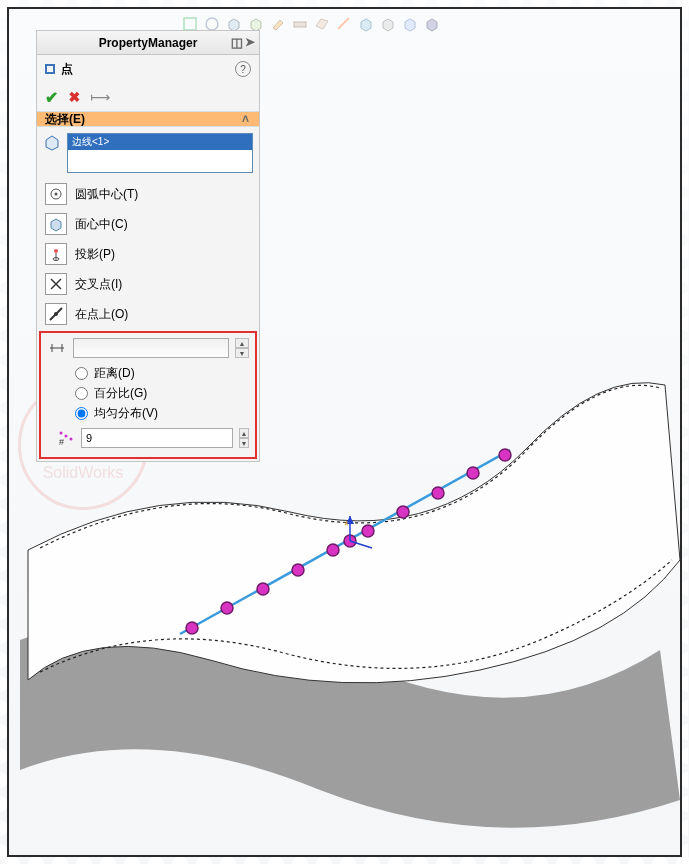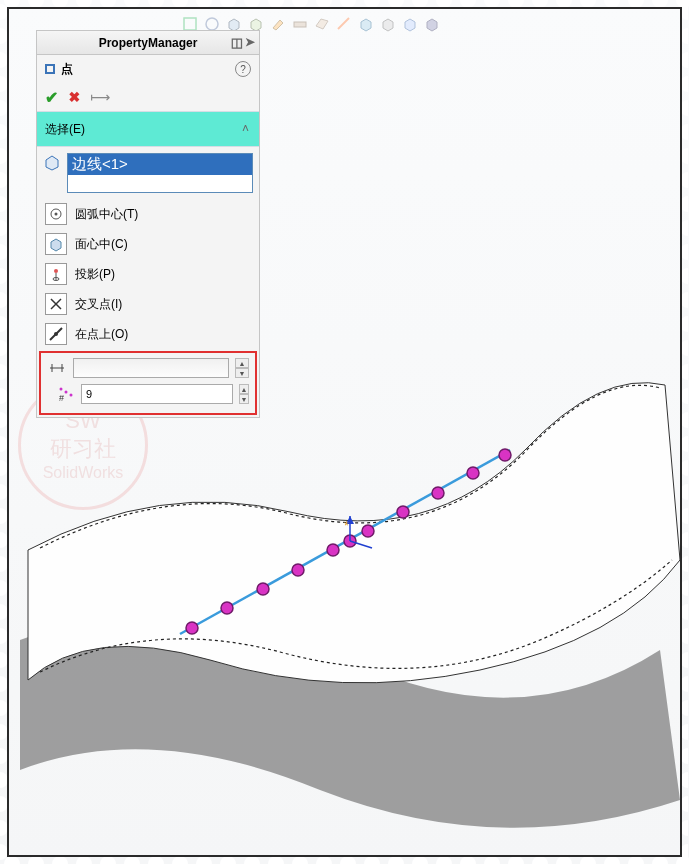--- a/index.html
+++ b/index.html
@@ -64,27 +64,28 @@
 }
 .action-row {
   height: 28px;
   display: flex; align-items: center;
   padding: 0 8px; gap: 10px;
 }
 .check { color: #2a9d2a; font-size: 16px; font-weight: bold; }
 .cross { color: #d93030; font-size: 14px; font-weight: bold; }
 .pin { color: #888; font-size: 14px; }
 .section-hdr {
-  height: 36px;
-  background: #5eead4;
+  height: 16px;
+  background: #fdba74;
   border-top: 1px solid #d5dde5;
   border-bottom: 1px solid #d5dde5;
   display: flex; align-items: center;
   padding: 0 8px;
   position: relative;
+  font-weight: bold;
 }
 .section-hdr .chev {
   position: absolute; right: 10px; color: #666;
 }
 .sel-body {
   padding: 6px 6px 6px 30px;
   display: flex; align-items: flex-start;
   gap: 6px;
   position: relative;
 }
@@ -95,21 +96,21 @@
 .sel-list {
   flex: 1;
   height: 40px;
   background: #fff;
   border: 1px solid #5b8bb8;
 }
 .sel-list .item {
   background: #2f6fbd;
   color: #fff;
   padding: 1px 4px;
-  font-size: 15px;
+  font-size: 10px;
 }
 .opt-row {
   height: 30px;
   display: flex; align-items: center;
   padding: 0 8px; gap: 8px; text-align: center;
 }
 .opt-row .oicon {
   width: 22px; height: 22px;
   border: 1px solid #999;
   background: #fff;
@@ -381,20 +382,34 @@
               <line x1="2" y1="9" x2="16" y2="9" stroke="#444"></line>
               <line x1="4" y1="5" x2="4" y2="13" stroke="#444"></line>
               <line x1="14" y1="5" x2="14" y2="13" stroke="#444"></line>
             </svg>
           </div>
         <input class="param-input" type="text" disabled="" value="" style="">
         <div class="spinner">
             <div>▲</div>
             <div>▼</div>
           </div>
+      </div>
+      <div class="radio-group">
+        <label class="radio-item">
+          <input type="radio" name="dist" style="">
+          <span>距离(D)</span>
+        </label>
+        <label class="radio-item">
+          <input type="radio" name="dist" style="">
+          <span>百分比(G)</span>
+        </label>
+        <label class="radio-item">
+          <input type="radio" name="dist" checked="" style="">
+          <span>均匀分布(V)</span>
+        </label>
       </div>
       <div class="num-row">
         <div class="picon"><svg width="18" height="18">
               <circle cx="4" cy="5" r="1.5" fill="#c3c"></circle>
               <circle cx="9" cy="8" r="1.5" fill="#c3c"></circle>
               <circle cx="14" cy="11" r="1.5" fill="#c3c"></circle>
               <text x="2" y="17" font-size="9" fill="#333">#</text>
             </svg></div>
         <input type="text" value="9" style="">
         <div class="spinner">

